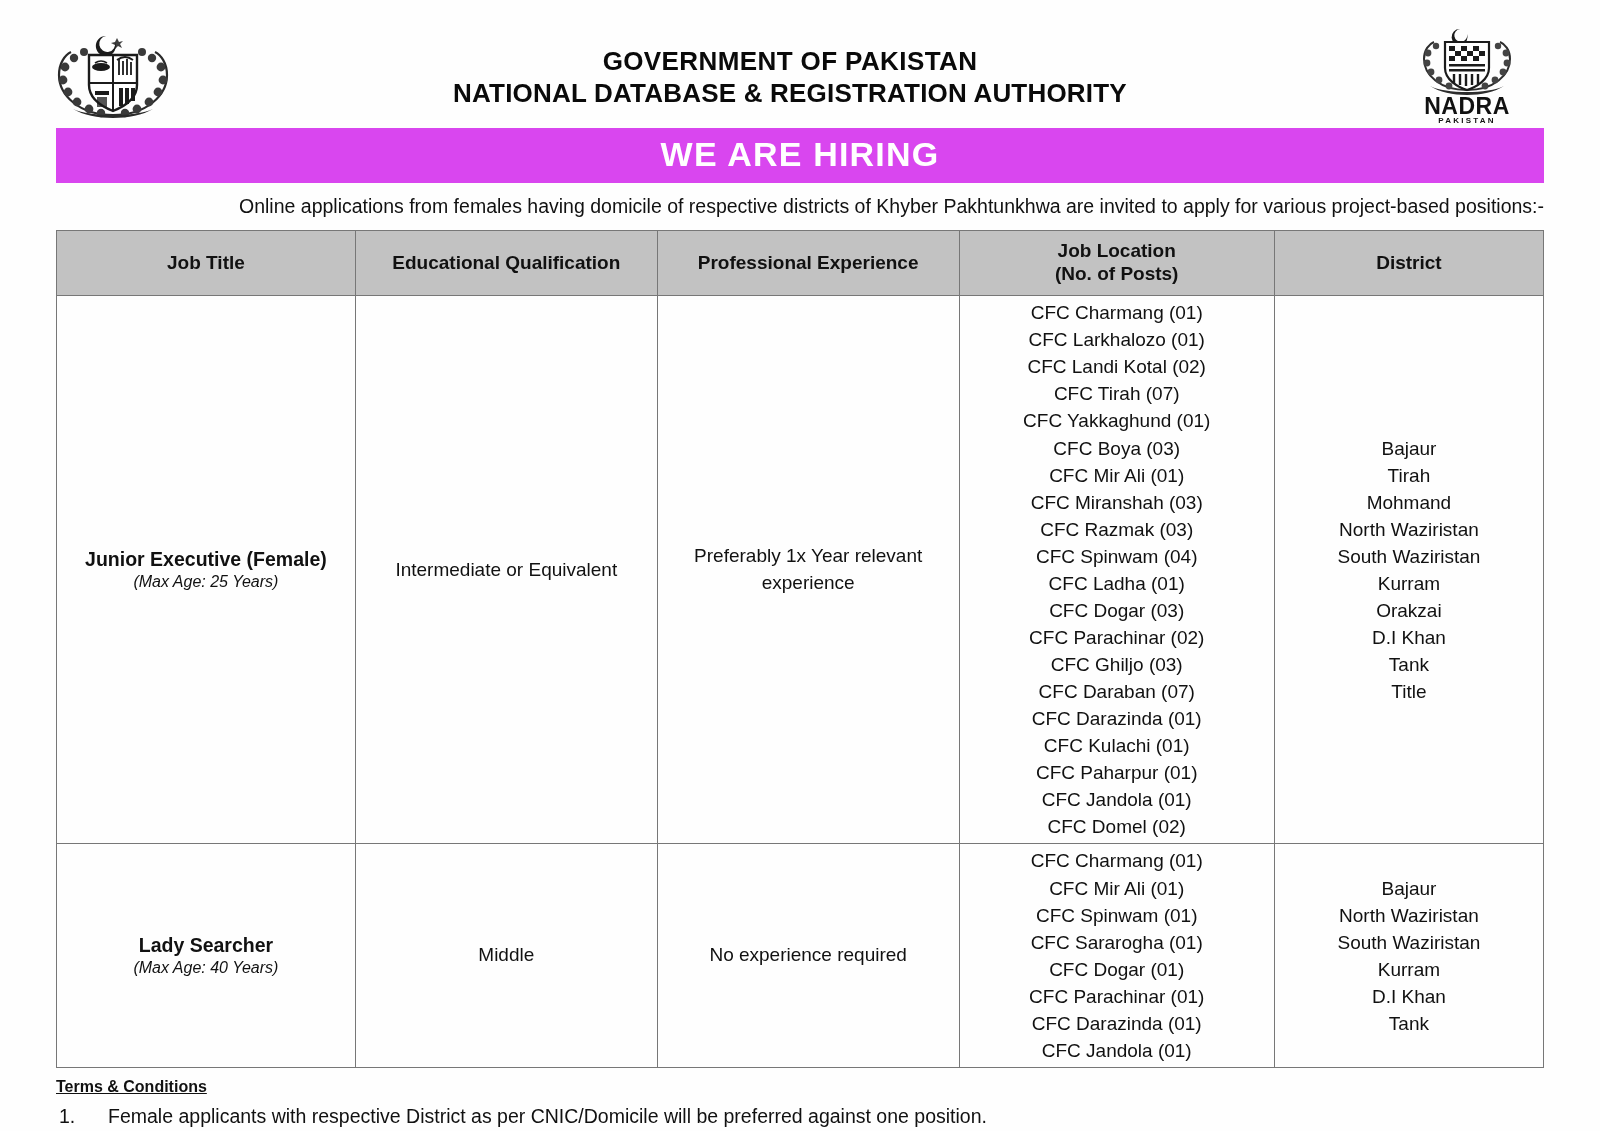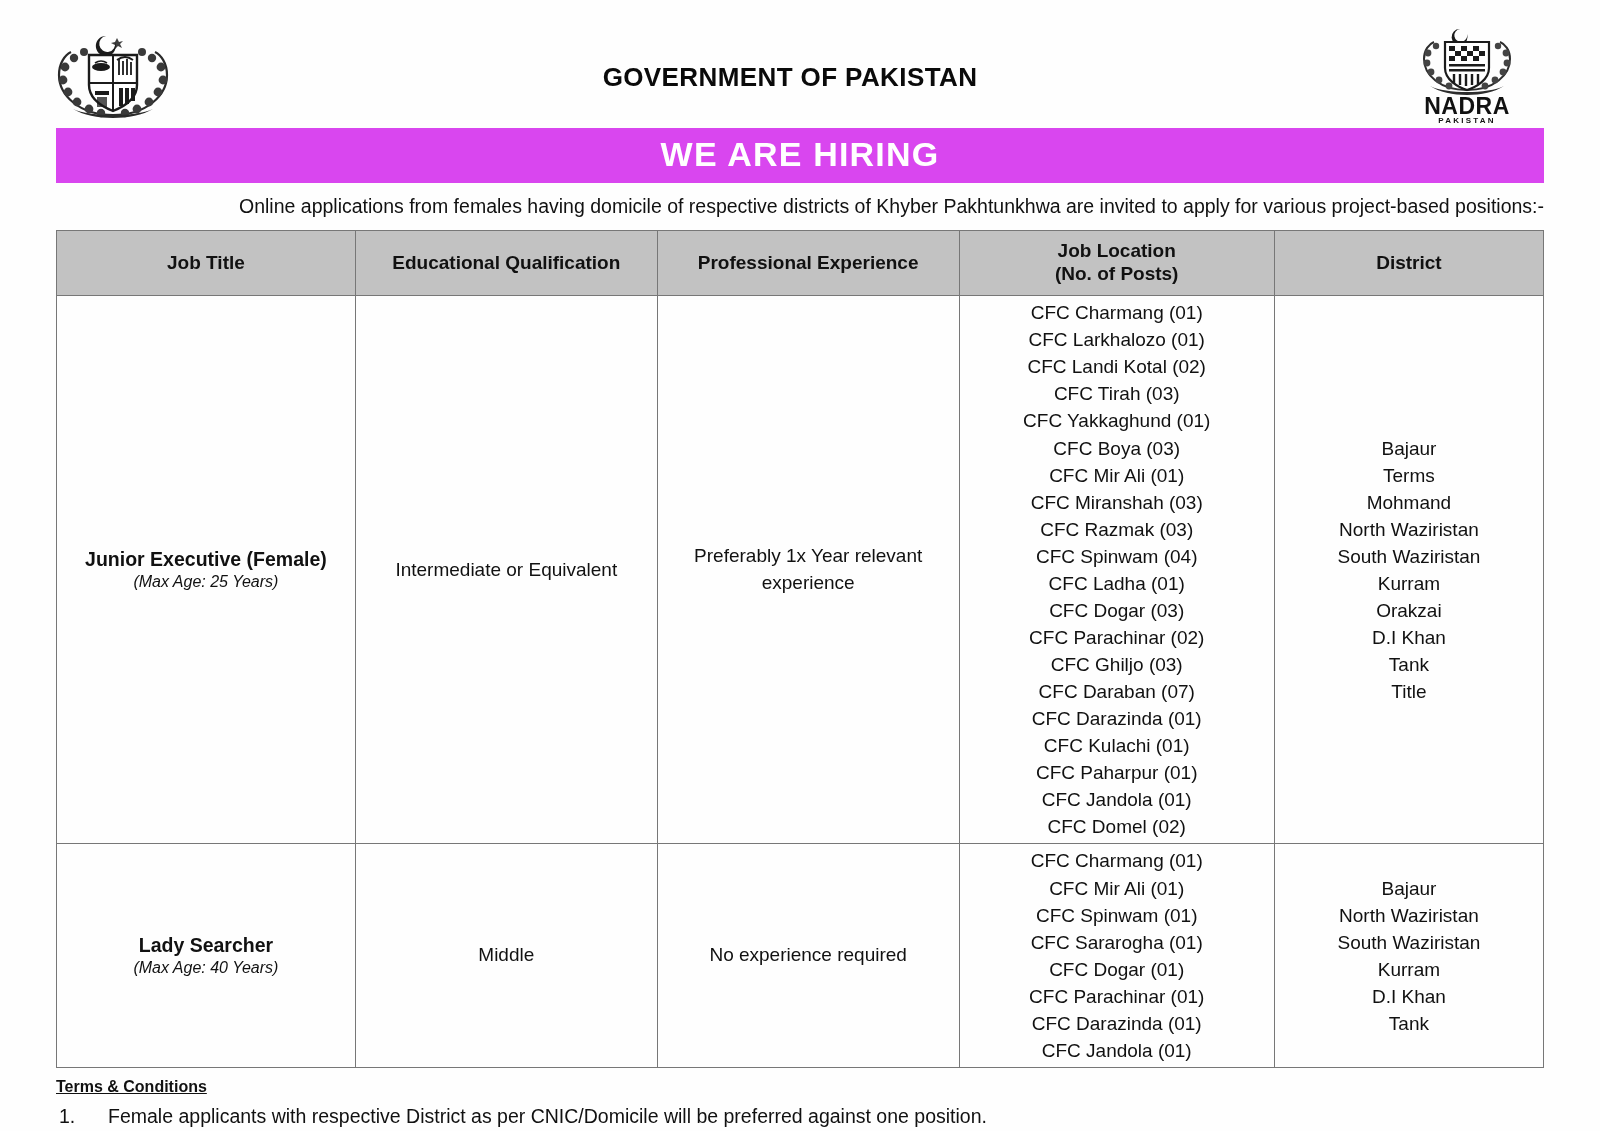--- a/index.html
+++ b/index.html
@@ -215,20 +215,21 @@
           <path d="M52 58 h14 v4 h-14 z"></path>
           <path d="M54 64 h10 v10 h-10 z" opacity="0.75"></path>
           <path d="M76 55 h4 v18 h-4 z M82 55 h4 v16 h-4 z M88 55 h4 v13 h-4 z"></path>
         </g>
         <path d="M30 76 C50 88 90 88 110 76 C92 84 48 84 30 76 z" fill="#2a2a2a"></path>
       </svg>
     </div>
 
     <div class="header-titles">
       <div class="gov-line1">GOVERNMENT OF PAKISTAN</div>
+      <div class="gov-line2">NATIONAL DATABASE &amp; REGISTRATION AUTHORITY</div>
     </div>
 
     <div class="logo-right">
       <svg width="130" height="100" viewBox="0 0 130 100" aria-hidden="true">
         <path d="M58 3 a8 8 0 1 0 7 5 a6.4 6.4 0 1 1 -7 -5 z" fill="#1b1b1b"></path>
         <g fill="none" stroke="#2d2d2d" stroke-width="2">
           <path d="M65 64 C38 64 22 49 22 33 C22 24 27 18 32 16"></path>
           <path d="M65 64 C92 64 108 49 108 33 C108 24 103 18 98 16"></path>
         </g>
         <g fill="#444444">
@@ -297,21 +298,21 @@
             <div class="job-title">Junior Executive (Female)</div>
             <div class="job-age">(Max Age: 25 Years)</div>
           </td>
           <td class="cell">Intermediate or Equivalent</td>
           <td class="cell">Preferably 1x Year relevant experience</td>
           <td class="loc-cell">
             <ul class="loc-list">
                 <li>CFC Charmang (01)</li>
                 <li>CFC Larkhalozo (01)</li>
                 <li>CFC Landi Kotal (02)</li>
-                <li>CFC Tirah (03)</li>
+                <li>CFC Tirah (07)</li>
                 <li>CFC Yakkaghund (01)</li>
                 <li>CFC Boya (03)</li>
                 <li>CFC Mir Ali (01)</li>
                 <li>CFC Miranshah (03)</li>
                 <li>CFC Razmak (03)</li>
                 <li>CFC Spinwam (04)</li>
                 <li>CFC Ladha (01)</li>
                 <li>CFC Dogar (03)</li>
                 <li>CFC Parachinar (02)</li>
                 <li>CFC Ghiljo (03)</li>
@@ -319,21 +320,21 @@
                 <li>CFC Darazinda (01)</li>
                 <li>CFC Kulachi (01)</li>
                 <li>CFC Paharpur (01)</li>
                 <li>CFC Jandola (01)</li>
                 <li>CFC Domel (02)</li>
               </ul>
           </td>
           <td class="dist-cell">
             <ul class="dist-list">
                 <li>Bajaur</li>
-                <li>Terms</li>
+                <li>Tirah</li>
                 <li>Mohmand</li>
                 <li>North Waziristan</li>
                 <li>South Waziristan</li>
                 <li>Kurram</li>
                 <li>Orakzai</li>
                 <li>D.I Khan</li>
                 <li>Tank</li>
                 <li>Title</li>
               </ul>
           </td>

